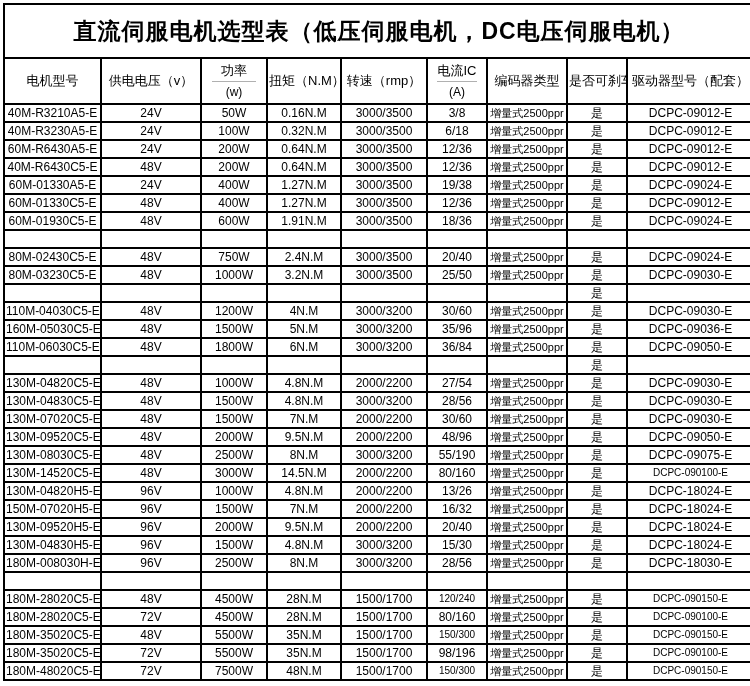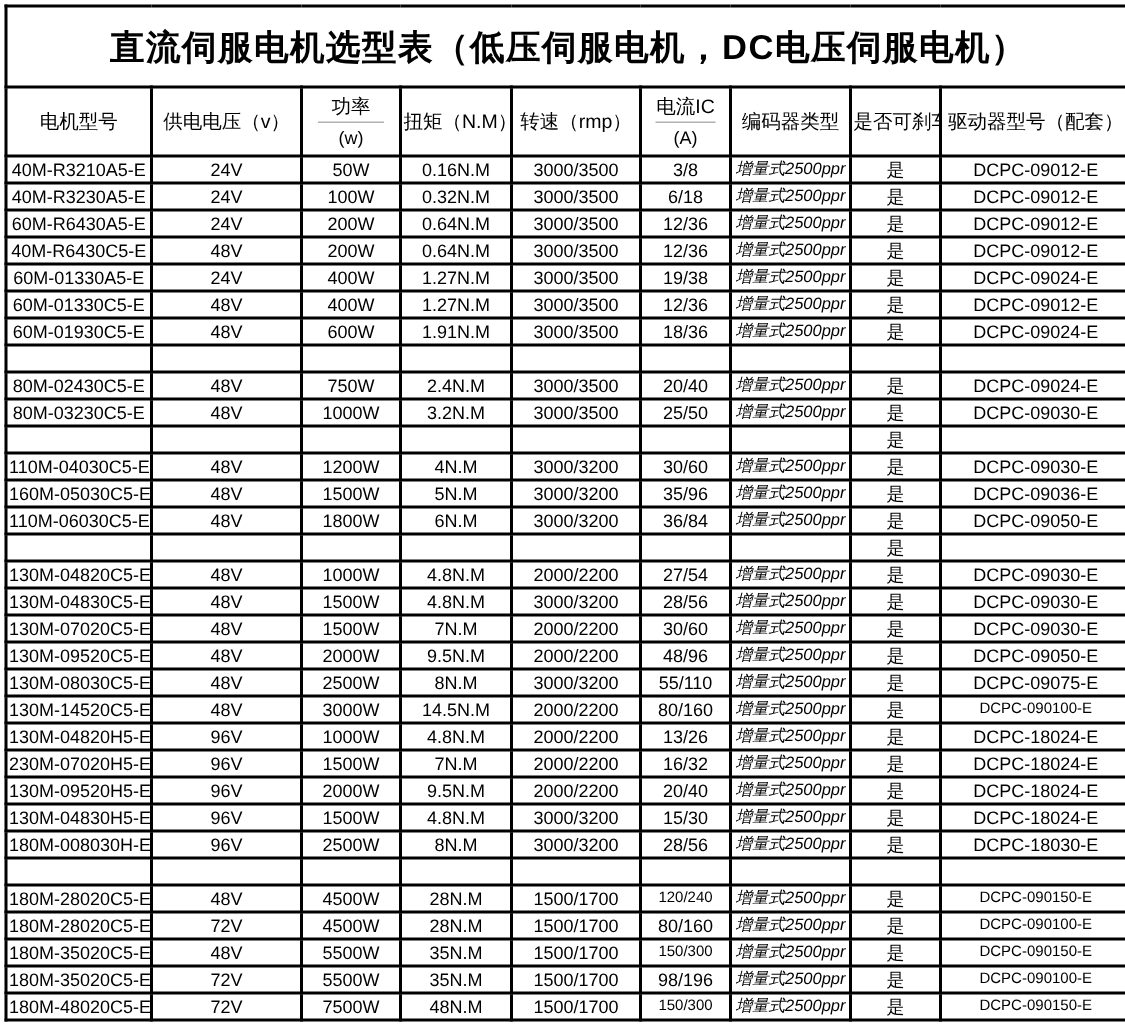--- a/index.html
+++ b/index.html
@@ -51,21 +51,21 @@
     margin: 2px auto 0;
     padding-top: 2px;
     border-top: 1px solid #b0b0b0;
     font-size: 12px;
   }
   tbody td {
     height: 16px;
     font-size: 12px;
     line-height: 16px;
   }
-  tbody td.col-encoder { font-size: 11px; font-style: italic; }
+  tbody td.col-encoder { font-size: 11px; }
   tbody td.sm { font-size: 10px; }
 </style>
 </head>
 <body>
 
 <div class="page">
   <table class="grid">
     <colgroup id="colgroup">
         <col style="width: 97px;">
         <col style="width: 100px;">
@@ -302,21 +302,21 @@
           <td class="col-encoder">增量式2500ppr</td>
           <td class="col-brake">是</td>
           <td class="col-driver">DCPC-09050-E</td>
         </tr>
         <tr>
           <td class="col-model">130M-08030C5-E</td>
           <td class="col-voltage">48V</td>
           <td class="col-power">2500W</td>
           <td class="col-torque">8N.M</td>
           <td class="col-speed">3000/3200</td>
-          <td class="col-current">55/110</td>
+          <td class="col-current">55/190</td>
           <td class="col-encoder">增量式2500ppr</td>
           <td class="col-brake">是</td>
           <td class="col-driver">DCPC-09075-E</td>
         </tr>
         <tr>
           <td class="col-model">130M-14520C5-E</td>
           <td class="col-voltage">48V</td>
           <td class="col-power">3000W</td>
           <td class="col-torque">14.5N.M</td>
           <td class="col-speed">2000/2200</td>
@@ -330,21 +330,21 @@
           <td class="col-voltage">96V</td>
           <td class="col-power">1000W</td>
           <td class="col-torque">4.8N.M</td>
           <td class="col-speed">2000/2200</td>
           <td class="col-current">13/26</td>
           <td class="col-encoder">增量式2500ppr</td>
           <td class="col-brake">是</td>
           <td class="col-driver">DCPC-18024-E</td>
         </tr>
         <tr>
-          <td class="col-model">230M-07020H5-E</td>
+          <td class="col-model">150M-07020H5-E</td>
           <td class="col-voltage">96V</td>
           <td class="col-power">1500W</td>
           <td class="col-torque">7N.M</td>
           <td class="col-speed">2000/2200</td>
           <td class="col-current">16/32</td>
           <td class="col-encoder">增量式2500ppr</td>
           <td class="col-brake">是</td>
           <td class="col-driver">DCPC-18024-E</td>
         </tr>
         <tr>

